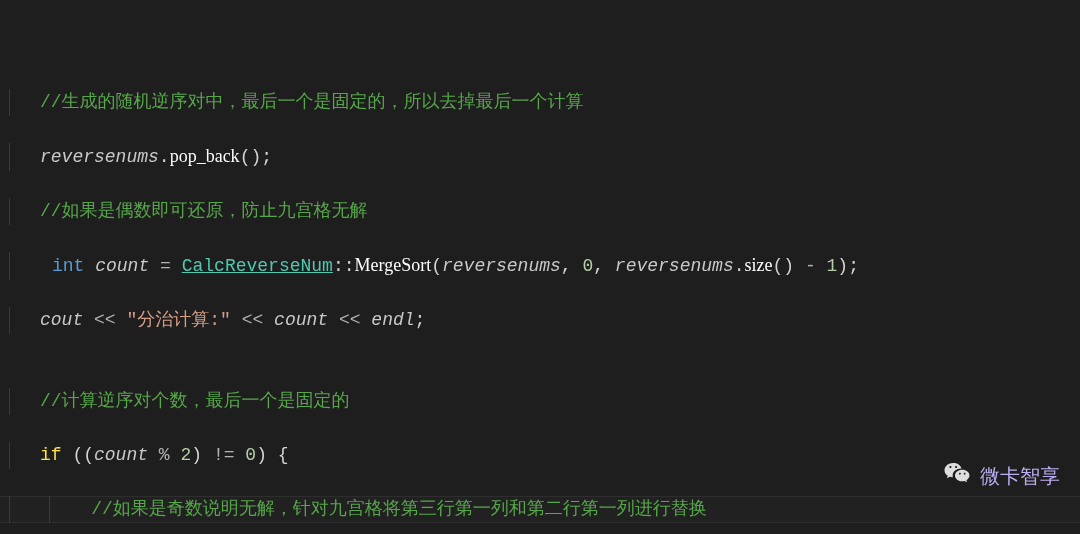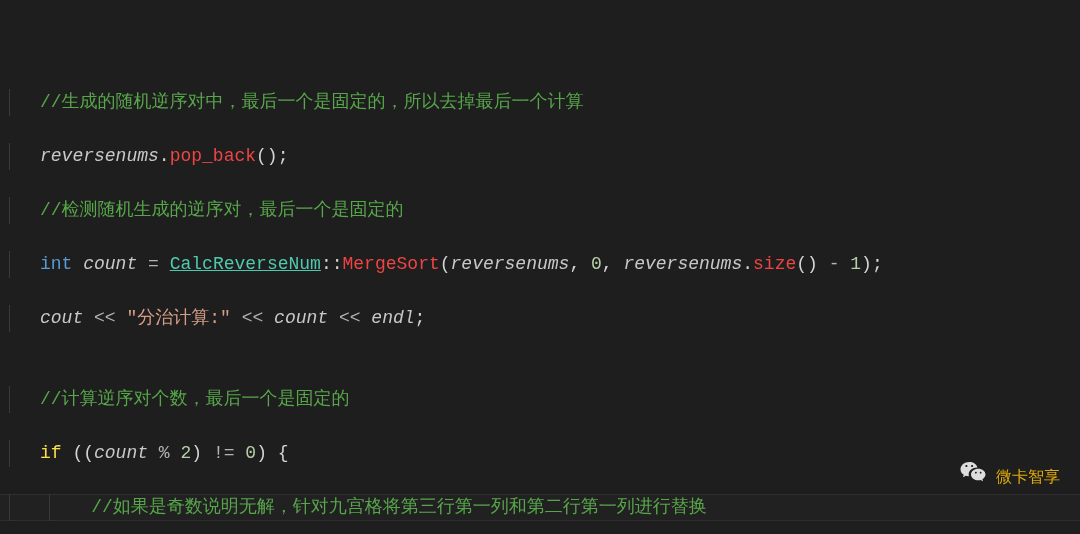--- a/index.html
+++ b/index.html
@@ -33,59 +33,59 @@
     top: 0;
     bottom: 0;
     border-left: 1px solid #3a3a3a;
   }
   .g1 { left: 9px; }
   .g2 { left: 49px; }
   .g3 { left: 89px; }
 
   .cmt  { color: #57a64a; }
   .kw   { color: #fde047; }
-  .type { color: #569cd6; }
+  .type { color: #569cd6; margin-left: 12px; }
   .cls  { color: #4ec9b0; text-decoration: underline; }
-  .fn   { color: #ef4444; }
+  .fn   { color: #ffffff; font-family: Liberation Serif, serif; }
   .id   { color: #c8c8c8; font-style: italic; }
   .num  { color: #b5cea8; }
   .str  { color: #d69d85; }
   .pn   { color: #d4d4d4; }
   .op   { color: #b4b4b4; }
 
   .highlight-line {
     background: rgba(255,255,255,0.015);
     box-shadow: inset 0 1px 0 rgba(255,255,255,0.06), inset 0 -1px 0 rgba(255,255,255,0.06);
     padding-left: 48px;
   }
 
   .watermark {
     position: absolute;
     right: 20px;
     bottom: 12px;
     display: flex;
     align-items: center;
     gap: 8px;
-    color: #eab308;
+    color: #c4b5fd;
     font-family: "PingFang SC","Microsoft YaHei",sans-serif;
-    font-size: 16px;
+    font-size: 20px;
     font-weight: 500;
     opacity: 0.95;
   }
   .watermark svg { width: 30px; height: 30px; }
 </style>
 </head>
 <body>
 
 <div class="editor">
 
 <div class="line"><span class="indent-guide g1"></span></div>
 <div class="line"><span class="indent-guide g1"></span><span class="cmt">//生成的随机逆序对中，最后一个是固定的，所以去掉最后一个计算</span></div>
 <div class="line"><span class="indent-guide g1"></span><span class="id">reversenums</span><span class="pn">.</span><span class="fn">pop_back</span><span class="pn">();</span></div>
-<div class="line"><span class="indent-guide g1"></span><span class="cmt">//检测随机生成的逆序对，最后一个是固定的</span></div>
+<div class="line"><span class="indent-guide g1"></span><span class="cmt">//如果是偶数即可还原，防止九宫格无解</span></div>
 <div class="line"><span class="indent-guide g1"></span><span class="type">int</span><span class="pn"> </span><span class="id">count</span><span class="pn"> </span><span class="op">=</span><span class="pn"> </span><span class="cls">CalcReverseNum</span><span class="pn">::</span><span class="fn">MergeSort</span><span class="pn">(</span><span class="id">reversenums</span><span class="pn">, </span><span class="num">0</span><span class="pn">, </span><span class="id">reversenums</span><span class="pn">.</span><span class="fn">size</span><span class="pn">() </span><span class="op">-</span><span class="pn"> </span><span class="num">1</span><span class="pn">);</span></div>
 <div class="line"><span class="indent-guide g1"></span><span class="id">cout</span><span class="pn"> </span><span class="op">&lt;&lt;</span><span class="pn"> </span><span class="str">"分治计算:"</span><span class="pn"> </span><span class="op">&lt;&lt;</span><span class="pn"> </span><span class="id">count</span><span class="pn"> </span><span class="op">&lt;&lt;</span><span class="pn"> </span><span class="id">endl</span><span class="pn">;</span></div>
 <div class="line"><span class="indent-guide g1"></span></div>
 <div class="line"><span class="indent-guide g1"></span><span class="cmt">//计算逆序对个数，最后一个是固定的</span></div>
 <div class="line"><span class="indent-guide g1"></span><span class="kw">if</span><span class="pn"> ((</span><span class="id">count</span><span class="pn"> </span><span class="op">%</span><span class="pn"> </span><span class="num">2</span><span class="pn">) </span><span class="op">!=</span><span class="pn"> </span><span class="num">0</span><span class="pn">) {</span></div>
 <div class="line highlight-line"><span class="indent-guide g1"></span><span class="indent-guide g2"></span>    <span class="cmt">//如果是奇数说明无解，针对九宫格将第三行第一列和第二行第一列进行替换</span></div>
 
 <div class="line"><span class="indent-guide g1"></span><span class="indent-guide g2"></span><span class="indent-guide g3"></span></div>
 
 

